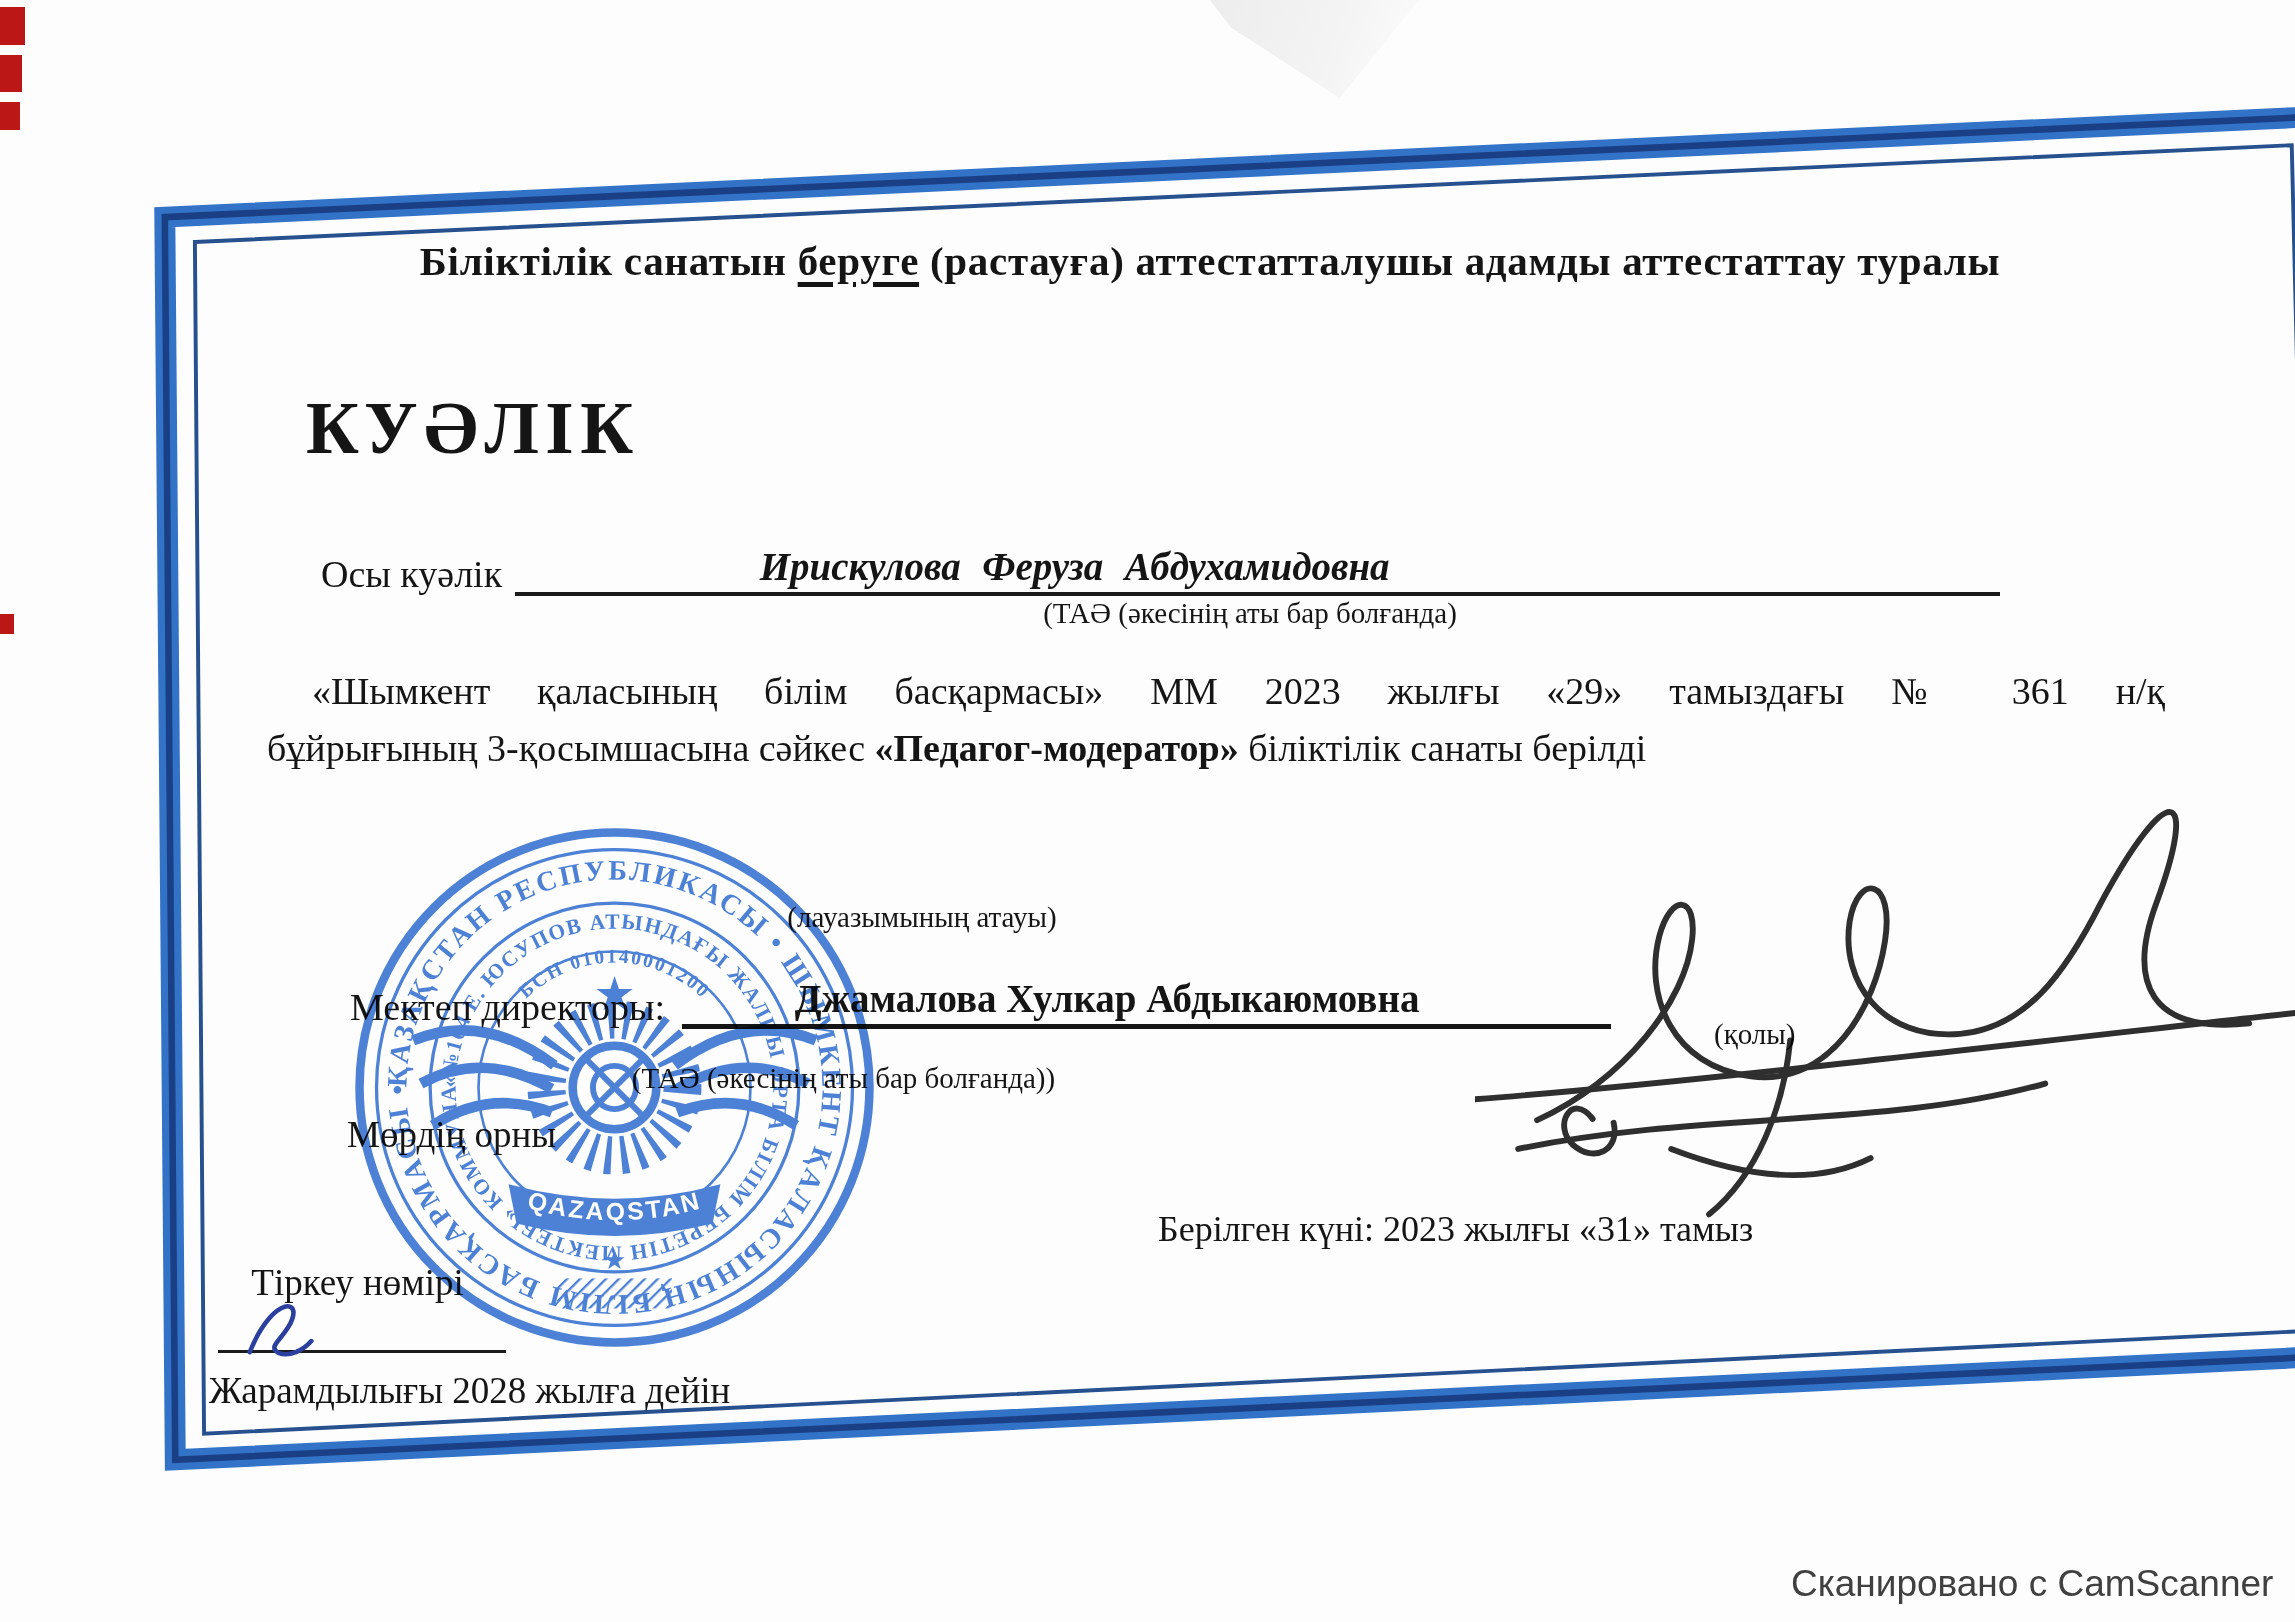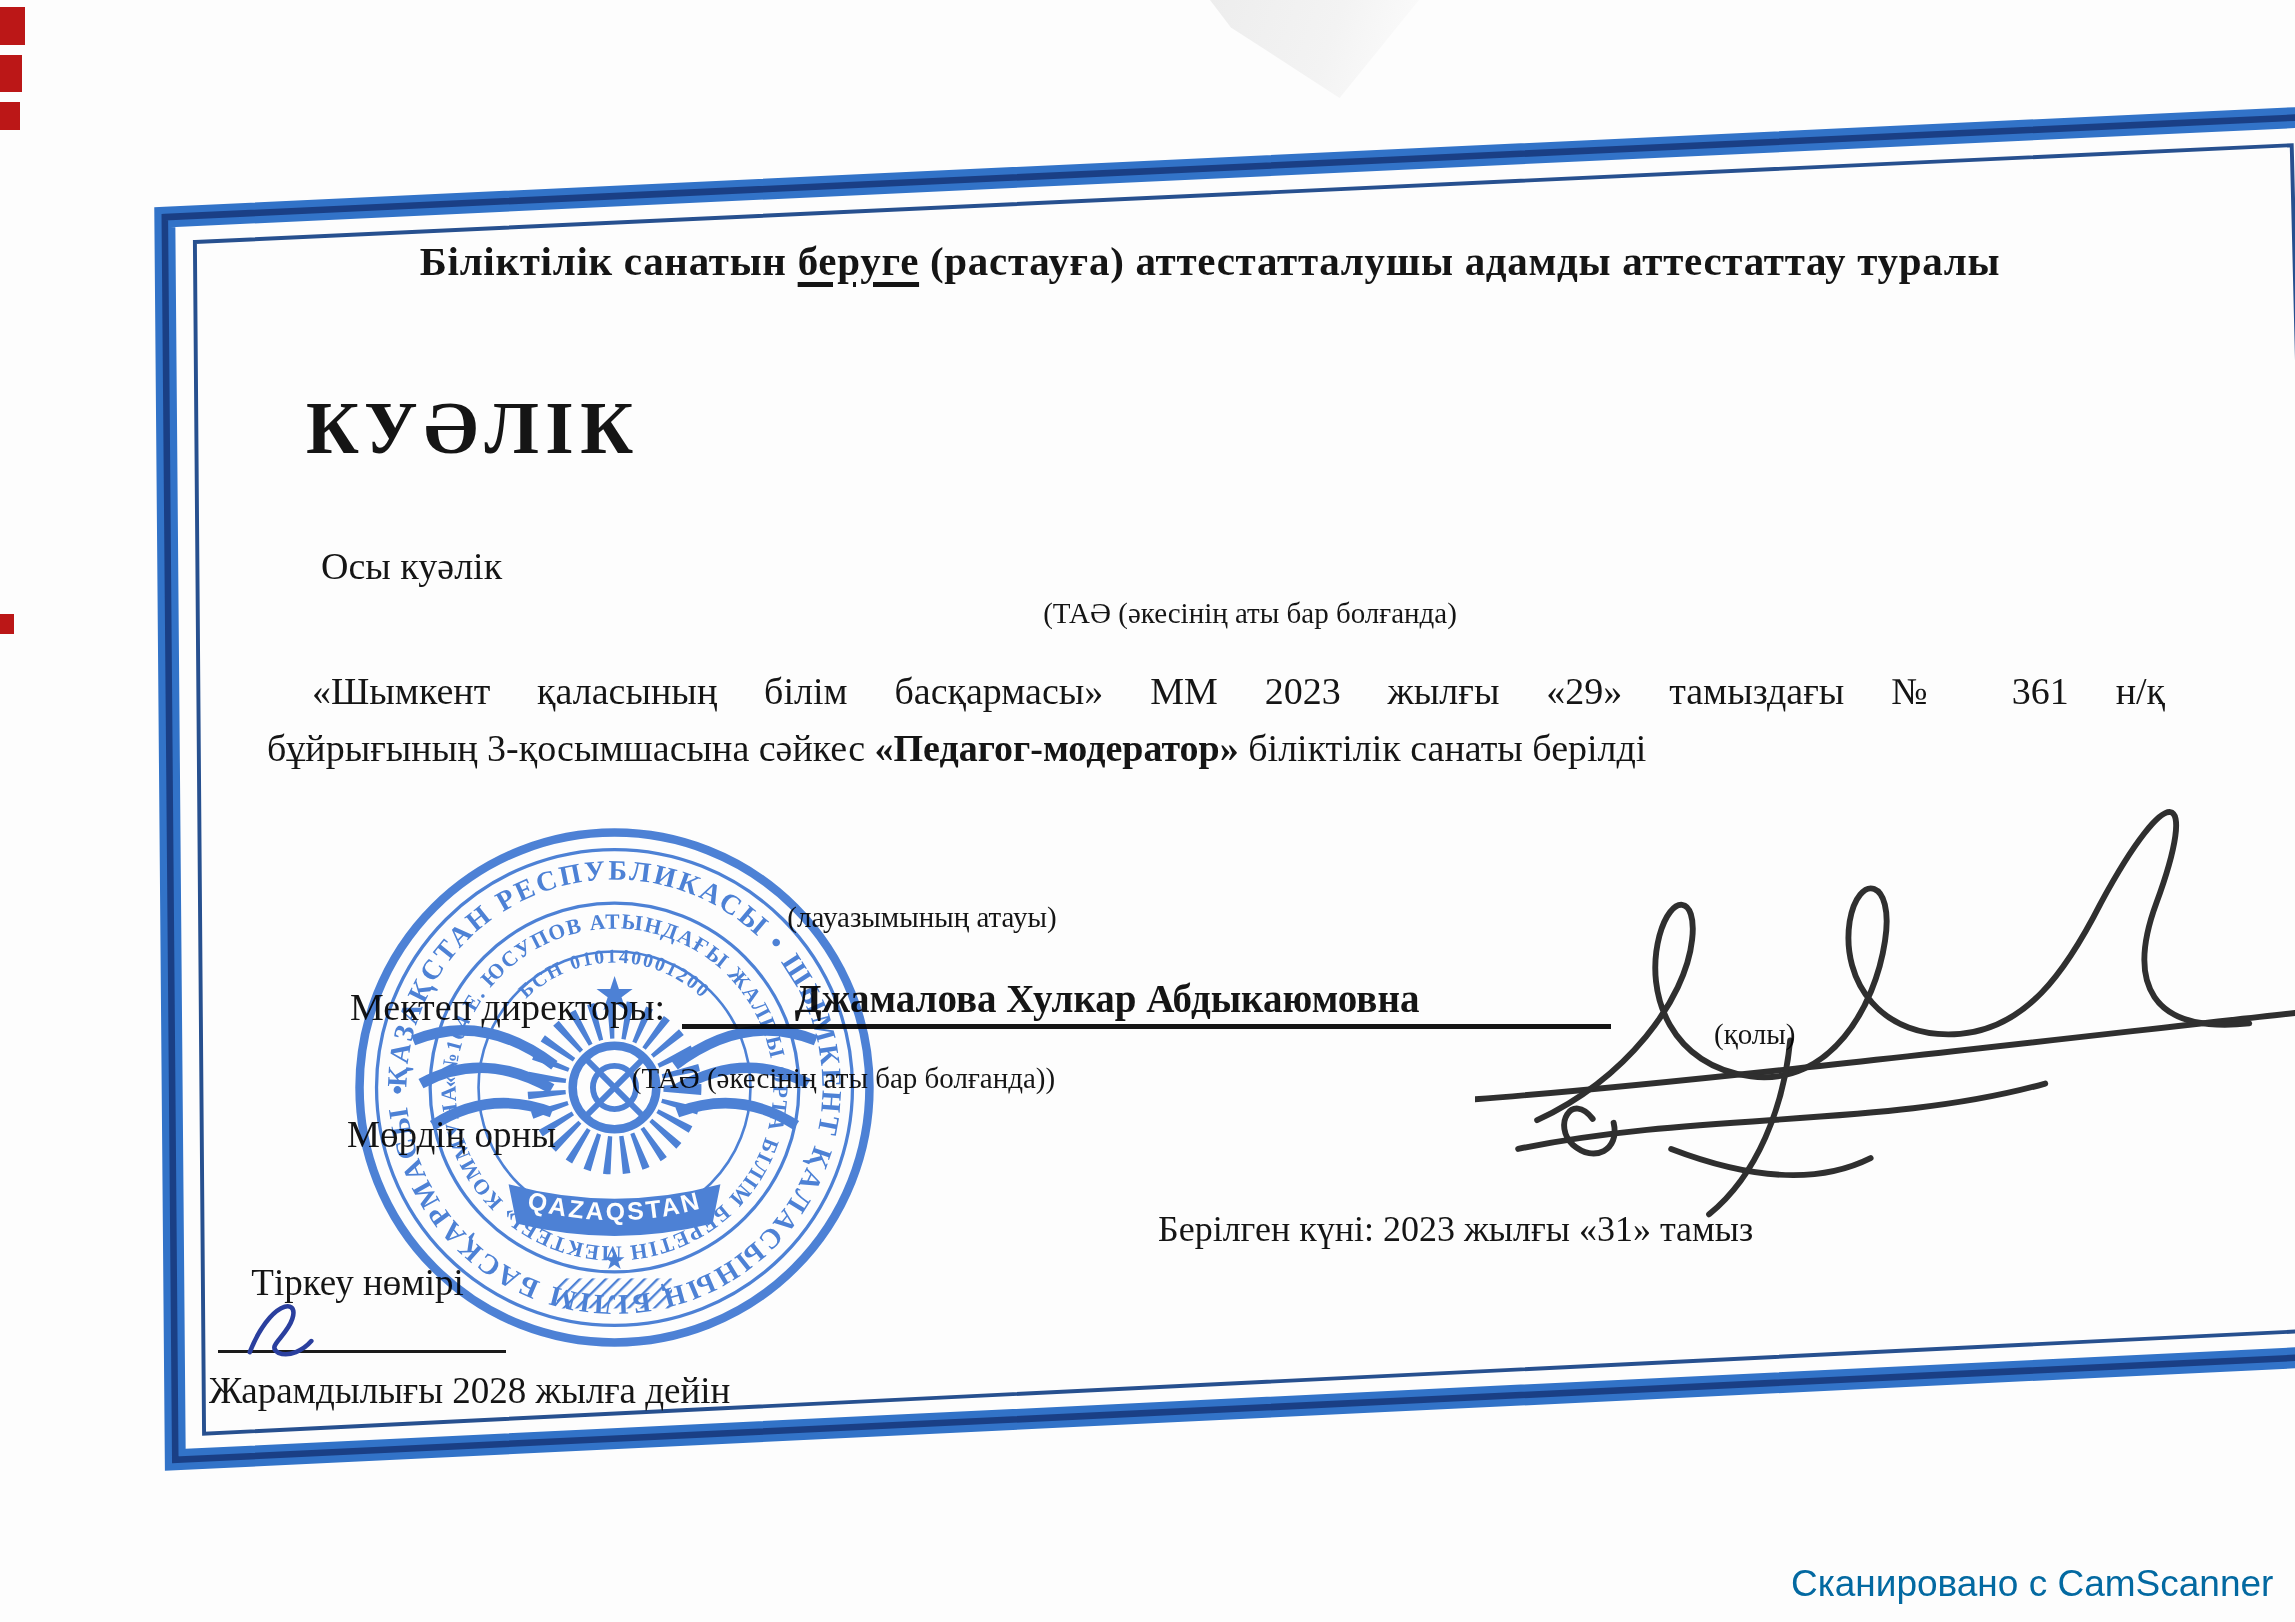--- a/index.html
+++ b/index.html
@@ -41,21 +41,21 @@
   #stamp-place{left:347px;top:1113px;font-size:37px;}
   #issued-date{left:1158px;top:1208px;font-size:36px;white-space:nowrap;}
   #issued-place{left:1043px;top:1259px;font-size:36px;white-space:nowrap;}
   #reg-row{left:209px;top:1261px;display:flex;align-items:center;font-size:37px;white-space:nowrap;flex-direction:column;}
   #reg-line{width:288px;margin-left:9.2px;border-bottom:3.9px solid #1b1b1b;height:46px;position:relative;}
   #reg-mark{position:absolute;left:11.8px;bottom:-11.8px;}
   #validity{left:209px;top:1369px;font-size:37px;white-space:nowrap;}
   #seal{left:353px;top:826px;opacity:.84;mix-blend-mode:multiply;}
   #signature{left:1475px;top:725px;mix-blend-mode:multiply;opacity:.92;}
   #camscanner{left:1791px;top:1563px;font-family:"Liberation Sans",sans-serif;
-              font-size:37px;color:#0369a1;white-space:nowrap;}
+              font-size:37px;color:#404040;white-space:nowrap;}
 </style>
 </head>
 <body>
 
 <div id="canvas">
 
   <div class="abs" id="fold"></div>
 
   <div class="abs redmark" style="left:0;top:6.5px;width:25px;height:38px;"></div>
   <div class="abs redmark" style="left:0;top:55px;width:22px;height:37px;"></div>
@@ -67,20 +67,23 @@
     <polygon points="252,332 3548,178 3594,2072 268,2232" fill="none" stroke="#1a3f85" stroke-width="10"></polygon>
     <polygon points="298,370 3504,222 3548,2034 312,2192" fill="none" stroke="#27508f" stroke-width="6"></polygon>
   </svg>
 
   <div class="abs" id="title"><span>Біліктілік санатын </span><u>беруге</u><span> (растауға) аттестатталушы адамды аттестаттау туралы</span></div>
 
   <div class="abs" id="kualik">КУӘЛІК</div>
 
   <div class="abs" id="holder-row">
     <span>Осы куәлік</span>
+    <span id="holder-line">
+      <span id="holder-name">Ирискулова  Феруза   Абдухамидовна</span>
+    </span>
   </div>
   <div class="abs hint" id="hint-tae">(ТАӘ (әкесінің аты бар болғанда)</div>
 
   <div class="abs" id="para1">«Шымкент қаласының білім басқармасы» ММ 2023 жылғы  «29»  тамыздағы  № 361 н/қ</div>
   <div class="abs" id="para2"><span>бұйрығының 3-қосымшасына сәйкес </span><b>«Педагог-модератор»</b><span> біліктілік санаты берілді</span></div>
 
   <div class="abs hint" id="hint-pos">(лауазымының атауы)</div>
 
   <div class="abs" id="dir-row">
     <span>Мектеп директоры:</span>

